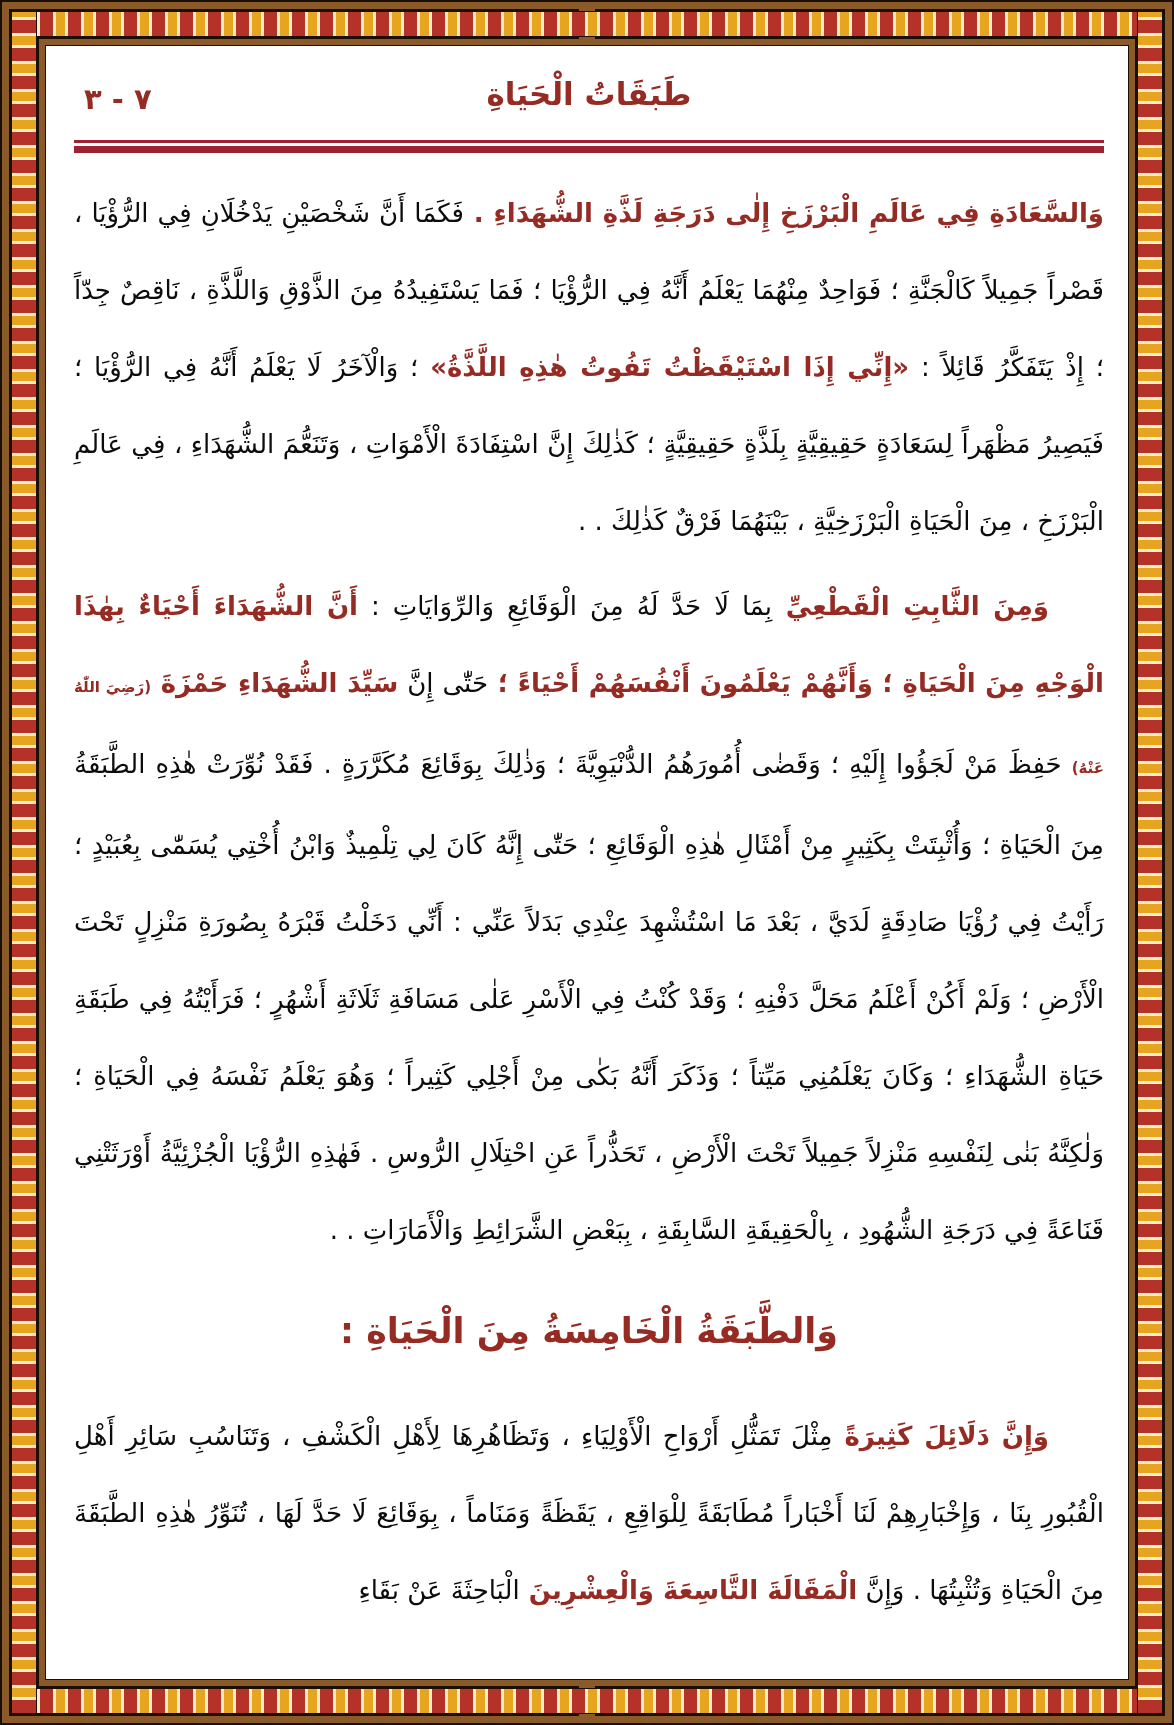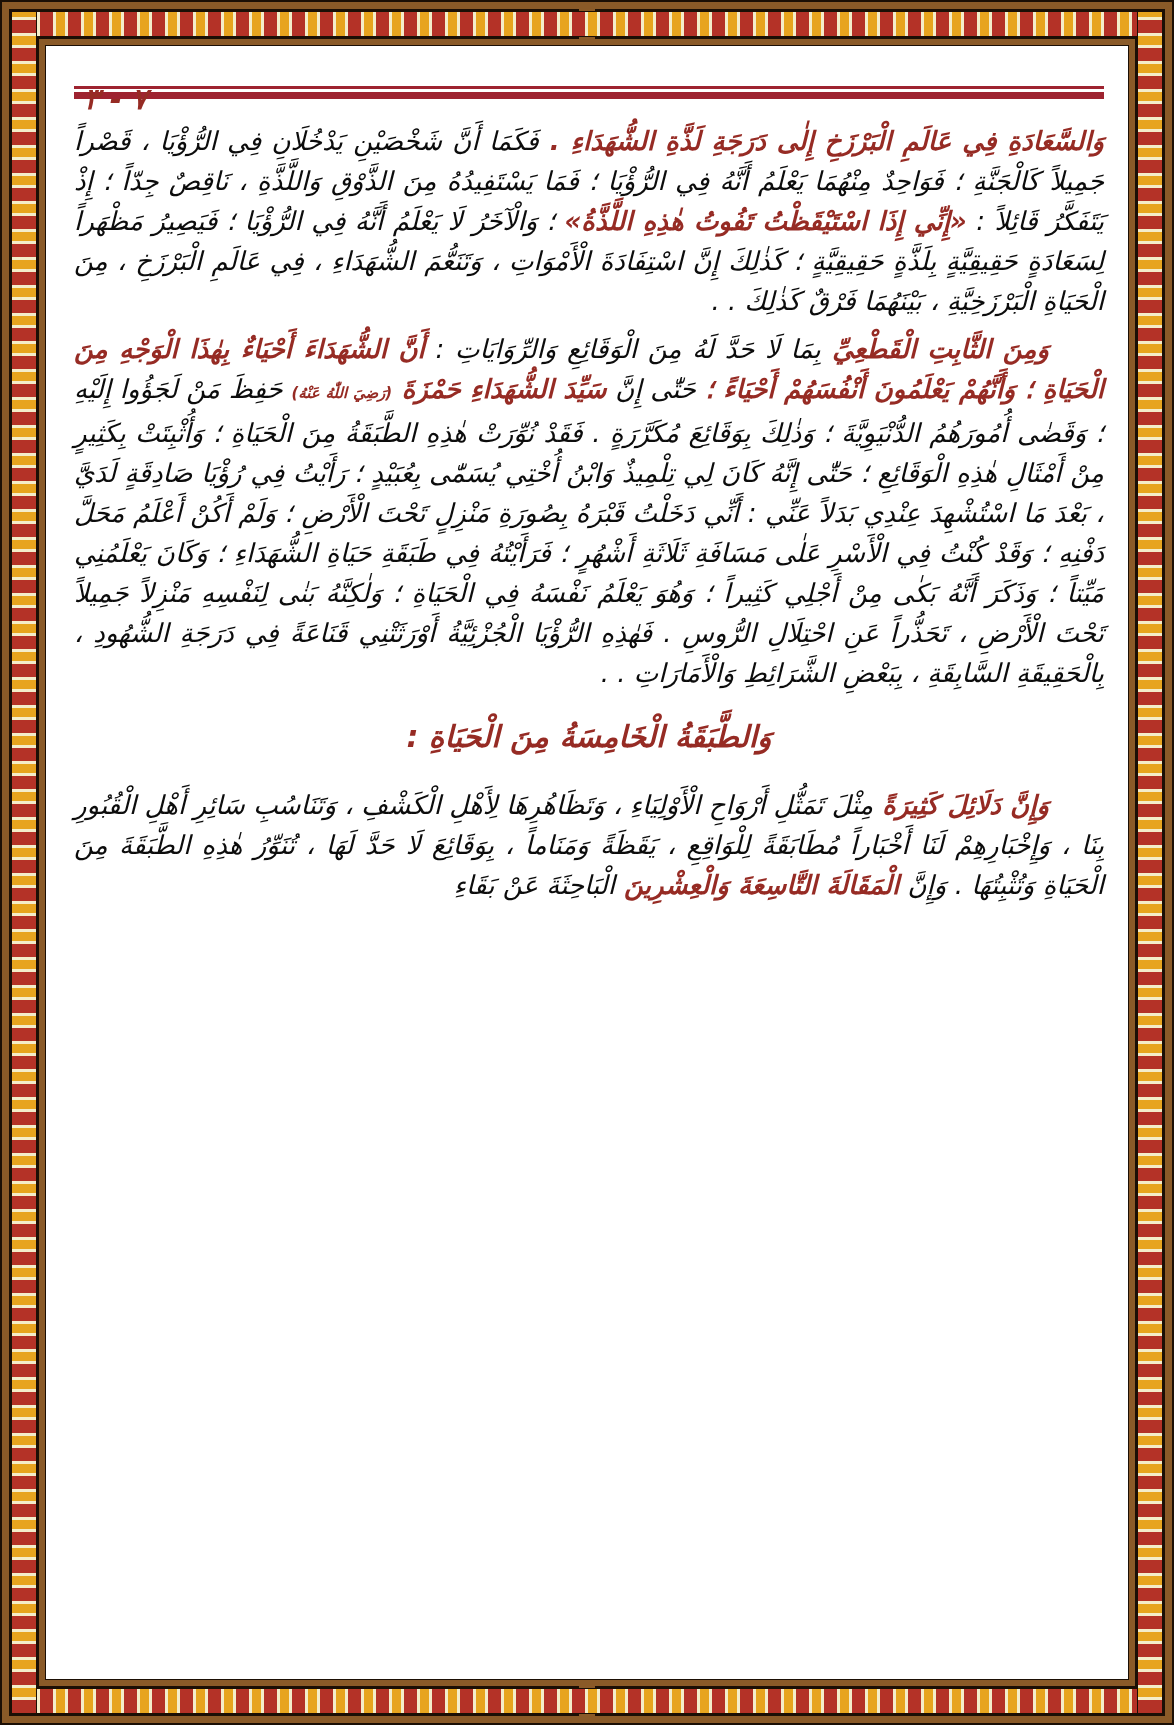--- a/index.html
+++ b/index.html
@@ -13,21 +13,20 @@
     --line_black:#1b0f05;
   }
   *{margin:0;padding:0;box-sizing:border-box;}
   html,body{background:#ffffff;}
   body{font-family:"DejaVu Sans",sans-serif;}
   .page{
     position:relative;
     width:1174px;height:1725px;
     background:#ffffff;
     overflow:hidden;
-    font-style:italic;
   }
   
   .frame{position:absolute;pointer-events:none;}
   .f1{inset:0;border:2px solid var(--line_black);}
   .f2{inset:2px;border:7px solid var(--border_brown);}
   .f3{inset:9px;border:2px solid var(--line_black);}
   .f4{inset:37px;border:2px solid var(--line_black);}
   .f5{inset:39px;border:6px solid var(--border_brown);}
   .f6{inset:45px;border:1px solid var(--line_black);}
   .chain{position:absolute;background-color:var(--chain_pale);border:1px solid var(--line_black);}
@@ -67,29 +66,29 @@
     font-size:31px;font-weight:bold;color:var(--accent_red);
   }
   .rules{margin-top:28px;}
   .rule-thin{height:3px;background:var(--rule_red);}
   .rule-gap{height:3px;}
   .rule-thick{height:7px;background:var(--rule_red);}
 
   .body-text{
     margin-top:22px;
     font-size:26px;
-    line-height:40px;
+    line-height:77px;
     color:var(--text_black);
     text-align:justify;
   }
   .body-text p.paragraph{margin:0 0 8px 0;}
   .body-text p.indent{text-indent:55px;}
   .body-text p.heading{
     text-align:center;text-indent:0;
-    font-size:30px;font-weight:bold;color:var(--accent_red);
+    font-size:35px;font-weight:bold;color:var(--accent_red);
     margin:24px 0 28px 0;
   }
   .seg-red{color:var(--accent_red);font-weight:bold;}
   .seg-black{color:var(--text_black);}
   .seg-honorific{color:var(--accent_red);font-weight:bold;font-size:15px;}
 </style>
 </head>
 <body>
 
 <div class="page">
@@ -104,20 +103,21 @@
   <div class="frame f4"></div>
   <div class="frame f5"></div>
   <div class="frame f6"></div>
   <div class="tab tab-t1"></div>
   <div class="tab tab-t2"></div>
   <div class="tab tab-b1"></div>
   <div class="tab tab-b2"></div>
 
   <div class="content">
     <div class="page-number">٧ - ٣</div>
+    <div class="doc-title">طَبَقَاتُ الْحَيَاةِ</div>
     <div class="rules">
       <div class="rule-thin"></div>
       <div class="rule-gap"></div>
       <div class="rule-thick"></div>
     </div>
     <div class="body-text">
         <p class="paragraph"><span class="seg-red">وَالسَّعَادَةِ فِي عَالَمِ الْبَرْزَخِ إِلٰى دَرَجَةِ لَذَّةِ الشُّهَدَاءِ . </span><span class="seg-black">فَكَمَا أَنَّ شَخْصَيْنِ يَدْخُلَانِ فِي الرُّؤْيَا ، قَصْراً جَمِيلاً كَالْجَنَّةِ ؛ فَوَاحِدٌ مِنْهُمَا يَعْلَمُ أَنَّهُ فِي الرُّؤْيَا ؛ فَمَا يَسْتَفِيدُهُ مِنَ الذَّوْقِ وَاللَّذَّةِ ، نَاقِصٌ جِدّاً ؛ إِذْ يَتَفَكَّرُ قَائِلاً : </span><span class="seg-red">«إِنِّي إِذَا اسْتَيْقَظْتُ تَفُوتُ هٰذِهِ اللَّذَّةُ»</span><span class="seg-black"> ؛ وَالْآخَرُ لَا يَعْلَمُ أَنَّهُ فِي الرُّؤْيَا ؛ فَيَصِيرُ مَظْهَراً لِسَعَادَةٍ حَقِيقِيَّةٍ بِلَذَّةٍ حَقِيقِيَّةٍ ؛ كَذٰلِكَ إِنَّ اسْتِفَادَةَ الْأَمْوَاتِ ، وَتَنَعُّمَ الشُّهَدَاءِ ، فِي عَالَمِ الْبَرْزَخِ ، مِنَ الْحَيَاةِ الْبَرْزَخِيَّةِ ، بَيْنَهُمَا فَرْقٌ كَذٰلِكَ . .</span></p>
         <p class="paragraph indent"><span class="seg-red">وَمِنَ الثَّابِتِ الْقَطْعِيِّ </span><span class="seg-black">بِمَا لَا حَدَّ لَهُ مِنَ الْوَقَائِعِ وَالرِّوَايَاتِ : </span><span class="seg-red">أَنَّ الشُّهَدَاءَ أَحْيَاءٌ بِهٰذَا الْوَجْهِ مِنَ الْحَيَاةِ ؛ وَأَنَّهُمْ يَعْلَمُونَ أَنْفُسَهُمْ أَحْيَاءً ؛ </span><span class="seg-black">حَتّٰى إِنَّ </span><span class="seg-red">سَيِّدَ الشُّهَدَاءِ حَمْزَةَ </span><span class="seg-honorific">(رَضِيَ اللّٰهُ عَنْهُ)</span><span class="seg-black"> حَفِظَ مَنْ لَجَؤُوا إِلَيْهِ ؛ وَقَضٰى أُمُورَهُمُ الدُّنْيَوِيَّةَ ؛ وَذٰلِكَ بِوَقَائِعَ مُكَرَّرَةٍ . فَقَدْ نُوِّرَتْ هٰذِهِ الطَّبَقَةُ مِنَ الْحَيَاةِ ؛ وَأُثْبِتَتْ بِكَثِيرٍ مِنْ أَمْثَالِ هٰذِهِ الْوَقَائِعِ ؛ حَتّٰى إِنَّهُ كَانَ لِي تِلْمِيذٌ وَابْنُ أُخْتِي يُسَمّٰى بِعُبَيْدٍ ؛ رَأَيْتُ فِي رُؤْيَا صَادِقَةٍ لَدَيَّ ، بَعْدَ مَا اسْتُشْهِدَ عِنْدِي بَدَلاً عَنِّي : أَنِّي دَخَلْتُ قَبْرَهُ بِصُورَةِ مَنْزِلٍ تَحْتَ الْأَرْضِ ؛ وَلَمْ أَكُنْ أَعْلَمُ مَحَلَّ دَفْنِهِ ؛ وَقَدْ كُنْتُ فِي الْأَسْرِ عَلٰى مَسَافَةِ ثَلَاثَةِ أَشْهُرٍ ؛ فَرَأَيْتُهُ فِي طَبَقَةِ حَيَاةِ الشُّهَدَاءِ ؛ وَكَانَ يَعْلَمُنِي مَيِّتاً ؛ وَذَكَرَ أَنَّهُ بَكٰى مِنْ أَجْلِي كَثِيراً ؛ وَهُوَ يَعْلَمُ نَفْسَهُ فِي الْحَيَاةِ ؛ وَلٰكِنَّهُ بَنٰى لِنَفْسِهِ مَنْزِلاً جَمِيلاً تَحْتَ الْأَرْضِ ، تَحَذُّراً عَنِ احْتِلَالِ الرُّوسِ . فَهٰذِهِ الرُّؤْيَا الْجُزْئِيَّةُ أَوْرَثَتْنِي قَنَاعَةً فِي دَرَجَةِ الشُّهُودِ ، بِالْحَقِيقَةِ السَّابِقَةِ ، بِبَعْضِ الشَّرَائِطِ وَالْأَمَارَاتِ . .</span></p>
         <p class="heading"><span class="seg-red">وَالطَّبَقَةُ الْخَامِسَةُ مِنَ الْحَيَاةِ :</span></p>
         <p class="paragraph indent"><span class="seg-red">وَإِنَّ دَلَائِلَ كَثِيرَةً </span><span class="seg-black">مِثْلَ تَمَثُّلِ أَرْوَاحِ الْأَوْلِيَاءِ ، وَتَظَاهُرِهَا لِأَهْلِ الْكَشْفِ ، وَتَنَاسُبِ سَائِرِ أَهْلِ الْقُبُورِ بِنَا ، وَإِخْبَارِهِمْ لَنَا أَخْبَاراً مُطَابَقَةً لِلْوَاقِعِ ، يَقَظَةً وَمَنَاماً ، بِوَقَائِعَ لَا حَدَّ لَهَا ، تُنَوِّرُ هٰذِهِ الطَّبَقَةَ مِنَ الْحَيَاةِ وَتُثْبِتُهَا . وَإِنَّ </span><span class="seg-red">الْمَقَالَةَ التَّاسِعَةَ وَالْعِشْرِينَ </span><span class="seg-black">الْبَاحِثَةَ عَنْ بَقَاءِ</span></p>

